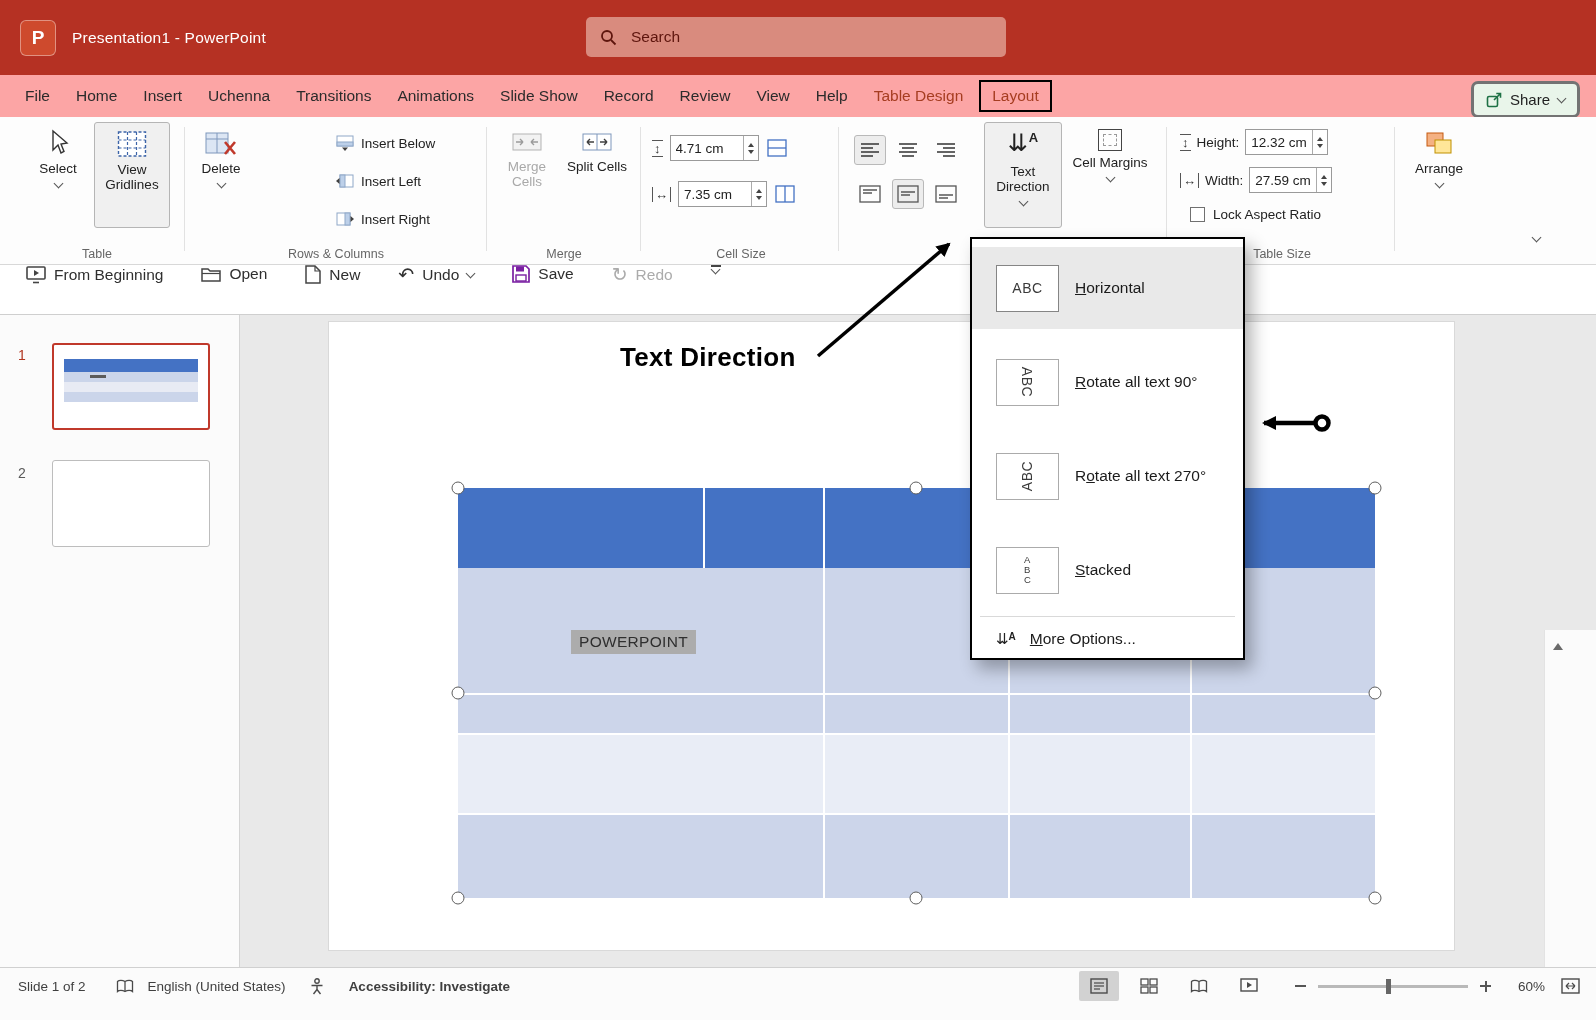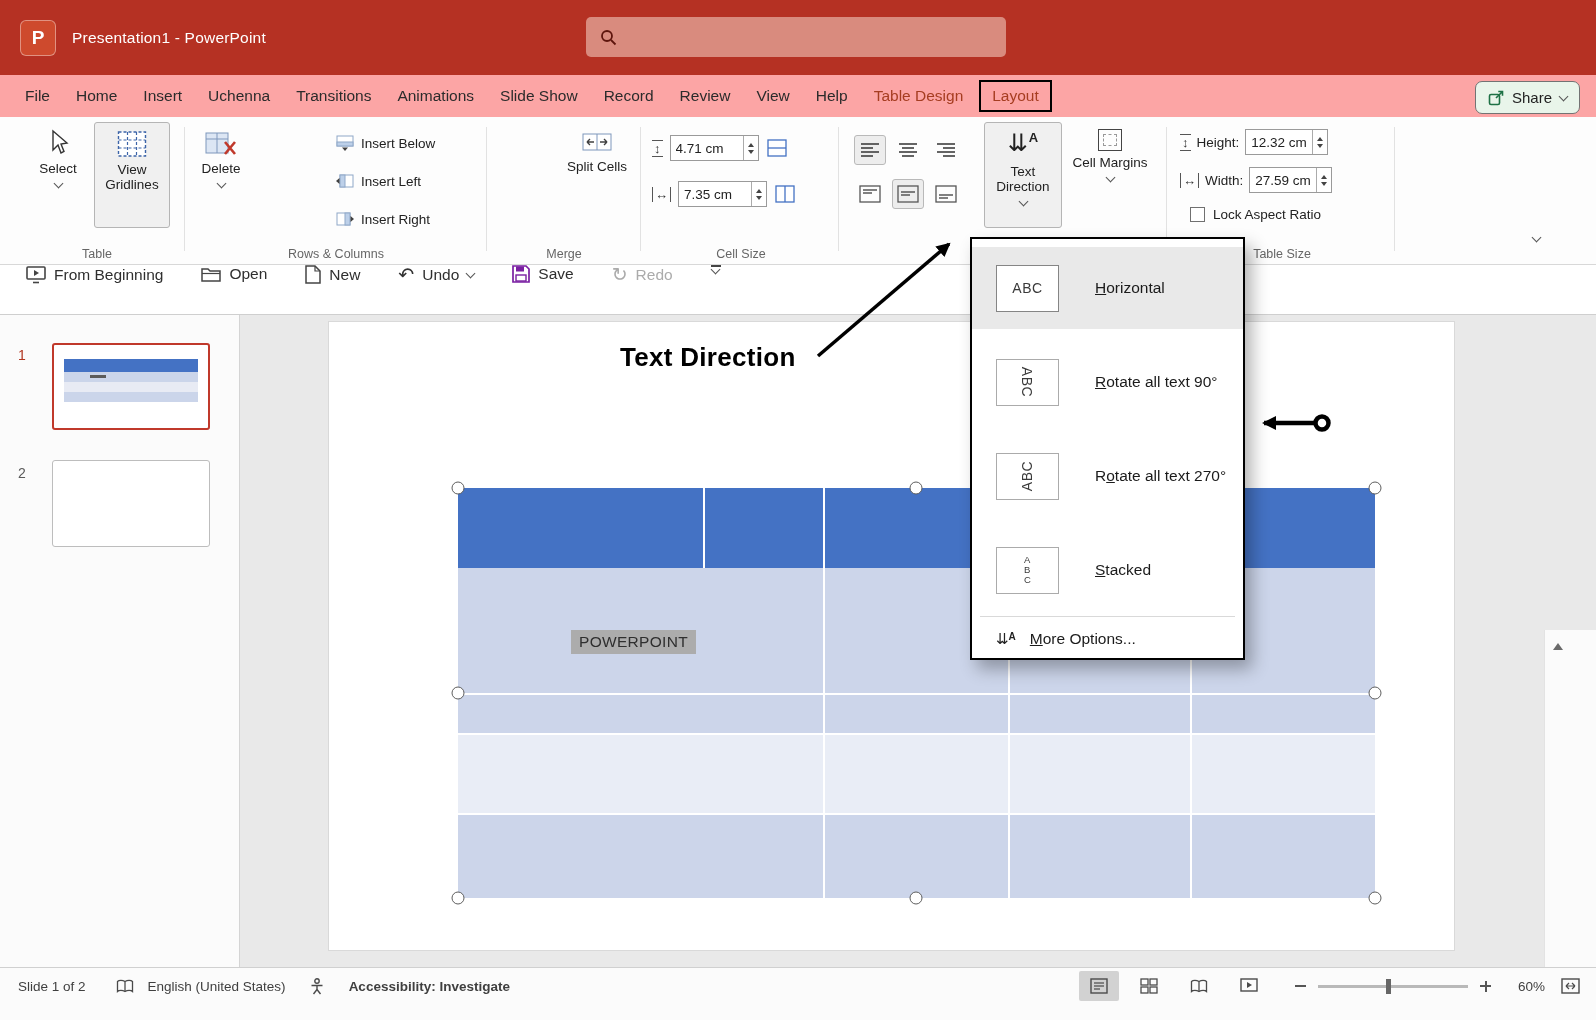--- a/index.html
+++ b/index.html
@@ -20,21 +20,21 @@
              display:flex;align-items:center;justify-content:center;margin-right:26px}
   .winbtn{width:46px;height:75px;display:flex;align-items:center;justify-content:center}
   .wb-min{width:13px;height:2px;background:#fff}
   .wb-max{width:11px;height:11px;border:1.7px solid #fff}
 
   
   .tabrow{position:absolute;left:0;top:75px;width:1596px;height:42px;background:#fca5a5;display:flex;align-items:center;padding-left:12px;box-sizing:border-box}
   .tab{display:flex;align-items:center;padding:0 13px;font-size:15.5px;color:#2B2B2B;height:100%}
   .tab-ctx{color:#A63D21}
   .tab-layout{color:#A63D21;height:auto;border:2.5px solid #000;padding:5px 11px;margin:0 3px}
-  .share-btn{position:absolute;right:16px;top:6px;height:31px;border:1px solid #737373;background:#E9F5EA;border-radius:7px;
+  .share-btn{position:absolute;right:16px;top:6px;height:31px;border:3px solid #737373;background:#E9F5EA;border-radius:7px;
              display:flex;align-items:center;gap:8px;padding:0 12px;font-size:15px;color:#1F1F1F}
   .chev{display:inline-block;width:6px;height:6px;border-right:1.6px solid #555;border-bottom:1.6px solid #555;transform:rotate(45deg);margin-top:-3px}
 
   
   .ribbon{position:absolute;left:0;top:117px;width:1596px;height:148px;background:#FDFDFD;border-bottom:1px solid #D8D8D8;box-sizing:border-box}
   .rsep{position:absolute;top:10px;height:124px;width:1px;background:#E2E2E2}
   .rgroup{position:absolute;top:0;height:148px}
   .glabel{position:absolute;bottom:4px;left:0;width:100%;text-align:center;font-size:12.5px;color:#666}
   .bigbtn{position:absolute;top:5px;height:106px;display:flex;flex-direction:column;align-items:center;padding-top:7px;box-sizing:border-box;border-radius:3px}
   .blabel{font-size:13.5px;line-height:15px;text-align:center;color:#222;margin-top:4px}
@@ -95,21 +95,21 @@
   .vl,.hl{position:absolute;background:#fff}
   .cell-text{position:absolute;left:113px;top:142px;background:#ACACAC;color:#2F2F2F;font-size:15.5px;padding:3px 8px;letter-spacing:.3px}
   .hdl{position:absolute;width:13px;height:13px;border-radius:50%;background:#fff;border:1.6px solid #5E5E5E;box-sizing:border-box;transform:translate(-50%,-50%)}
 
   
   .dropdown{position:absolute;left:970px;top:237px;width:275px;height:423px;background:#fff;border:2.5px solid #000;
             box-shadow:7px 9px 16px rgba(0,0,0,.3);box-sizing:border-box;z-index:60}
   .menu-item{position:absolute;left:0;width:100%;height:82px;display:flex;align-items:center;padding-left:24px;box-sizing:border-box}
   .menu-item.selected{background:#E9E9E9}
   .mi-icon{width:63px;height:47px;background:#fff;border:1px solid #ABABAB;display:flex;align-items:center;justify-content:center;
-           margin-right:36px;font-size:14px;color:#3A3A3A;letter-spacing:.5px;box-sizing:border-box;flex:none}
+           margin-right:16px;font-size:14px;color:#3A3A3A;letter-spacing:.5px;box-sizing:border-box;flex:none}
   .menu-item.selected .mi-icon{border:1.5px solid #858585}
   .mi-label{font-size:15.5px;color:#1B1B1B}
   .ul{text-decoration:underline}
   .rot90{transform:rotate(90deg)}
   .rot270{transform:rotate(-90deg)}
   .stacked{display:flex;flex-direction:column;font-size:9.5px;line-height:10px;letter-spacing:0}
   .menu-sep{position:absolute;left:8px;right:8px;top:377px;height:1px;background:#D9D9D9}
   .more-row{position:absolute;left:0;top:382px;width:100%;height:36px;display:flex;align-items:center;padding-left:24px;box-sizing:border-box;gap:14px}
   .more-ico{display:flex;align-items:flex-start}
   .more-ico .a{font-size:10px;font-weight:bold;color:#222}
@@ -142,20 +142,21 @@
   <div class="titlebar">
     <div class="pp-logo">
       <span>P</span>
     </div>
     <span class="tb-title">Presentation1  -  PowerPoint</span>
     <div class="tb-search">
       <svg width="17" height="17" viewBox="0 0 17 17">
         <circle cx="7" cy="7" r="5" fill="none" stroke="#5E150D" stroke-width="1.8"></circle>
         <line x1="11" y1="11" x2="15.5" y2="15.5" stroke="#5E150D" stroke-width="1.8"></line>
       </svg>
+      <input placeholder="Search" style="">
     </div>
   </div>
 
   <div class="tabrow">
     <div class="tab">File</div>
     <div class="tab">Home</div>
     <div class="tab">Insert</div>
     <div class="tab">Uchenna</div>
     <div class="tab">Transitions</div>
     <div class="tab">Animations</div>
@@ -237,20 +238,28 @@
           <rect x="1" y="2" width="13" height="12" fill="#fff" stroke="#8FA8C8"></rect>
           <rect x="9" y="2" width="5" height="12" fill="#BDD0E9" stroke="#8FA8C8"></rect>
           <path d="M18 8 L14.5 5 L14.5 11 Z" fill="#404040"></path>
         </svg>
         <span>Insert Right</span>
       </div>
       <div class="glabel">Rows &amp; Columns</div>
     </div>
 
     <div class="rgroup" style="left:490px;width:148px">
+      <div class="bigbtn disabled" style="left:6px;width:62px">
+        <svg width="30" height="26" viewBox="0 0 30 26">
+          <rect x="1" y="5" width="28" height="16" fill="#F2F2F2" stroke="#B3B3B3"></rect>
+          <path d="M4 13 H11 M11 13 L8 10 M11 13 L8 16" fill="none" stroke="#9B9B9B" stroke-width="1.4"></path>
+          <path d="M26 13 H19 M19 13 L22 10 M19 13 L22 16" fill="none" stroke="#9B9B9B" stroke-width="1.4"></path>
+        </svg>
+        <span class="blabel">Merge Cells</span>
+      </div>
       <div class="bigbtn" style="left:76px;width:62px">
         <svg width="30" height="26" viewBox="0 0 30 26">
           <rect x="1" y="5" width="28" height="16" fill="#fff" stroke="#7E97BC"></rect>
           <line x1="15" y1="5" x2="15" y2="21" stroke="#7E97BC"></line>
           <path d="M12 13 H5 M5 13 L8 10 M5 13 L8 16" fill="none" stroke="#404040" stroke-width="1.4"></path>
           <path d="M18 13 H25 M25 13 L22 10 M25 13 L22 16" fill="none" stroke="#404040" stroke-width="1.4"></path>
         </svg>
         <span class="blabel">Split Cells</span>
       </div>
       <div class="glabel">Merge</div>
@@ -374,20 +383,30 @@
           </div>
         </div>
       </div>
       <div class="tsrow" style="left:20px;top:90px;gap:8px">
         <div class="checkbox"></div>
         <span>Lock Aspect Ratio</span>
       </div>
       <div class="glabel">Table Size</div>
     </div>
 
+    <div class="rgroup" style="left:1398px;width:90px">
+      <div class="bigbtn" style="left:6px;width:70px">
+        <svg width="30" height="28" viewBox="0 0 30 28">
+          <rect x="3" y="4" width="16" height="13" fill="#F4B183" stroke="#C55A11"></rect>
+          <rect x="11" y="11" width="16" height="13" fill="#FFE699" stroke="#BF9000"></rect>
+        </svg>
+        <span class="blabel">Arrange</span>
+        <span class="chev"></span>
+      </div>
+    </div>
 
     <div class="collapse-chev">
       <span class="chev"></span>
     </div>
   </div>
 
   <div class="qat">
     <div class="qat-item">
       <svg width="20" height="19" viewBox="0 0 20 19">
         <rect x="1" y="2" width="18" height="12" rx="1" fill="none" stroke="#444" stroke-width="1.6"></rect>

